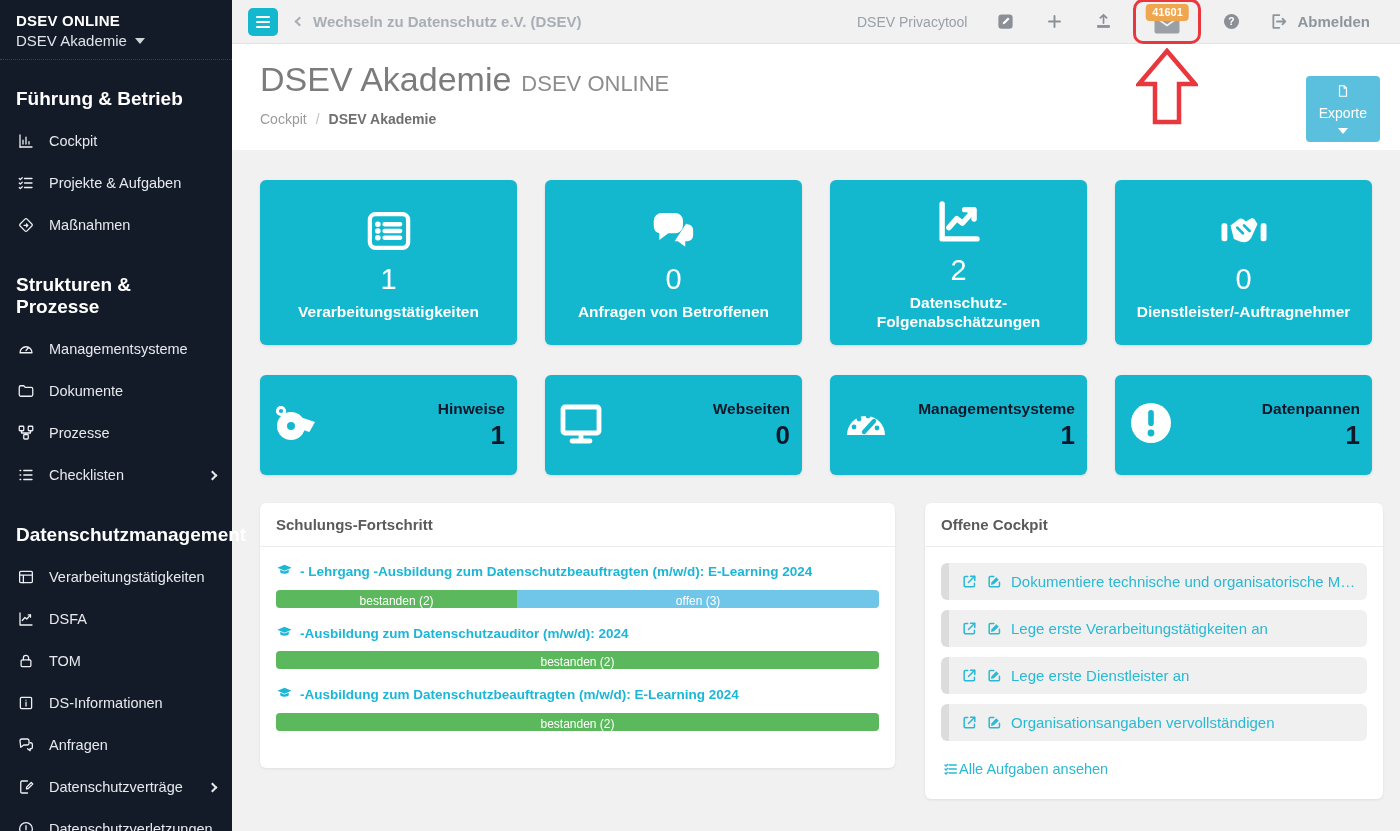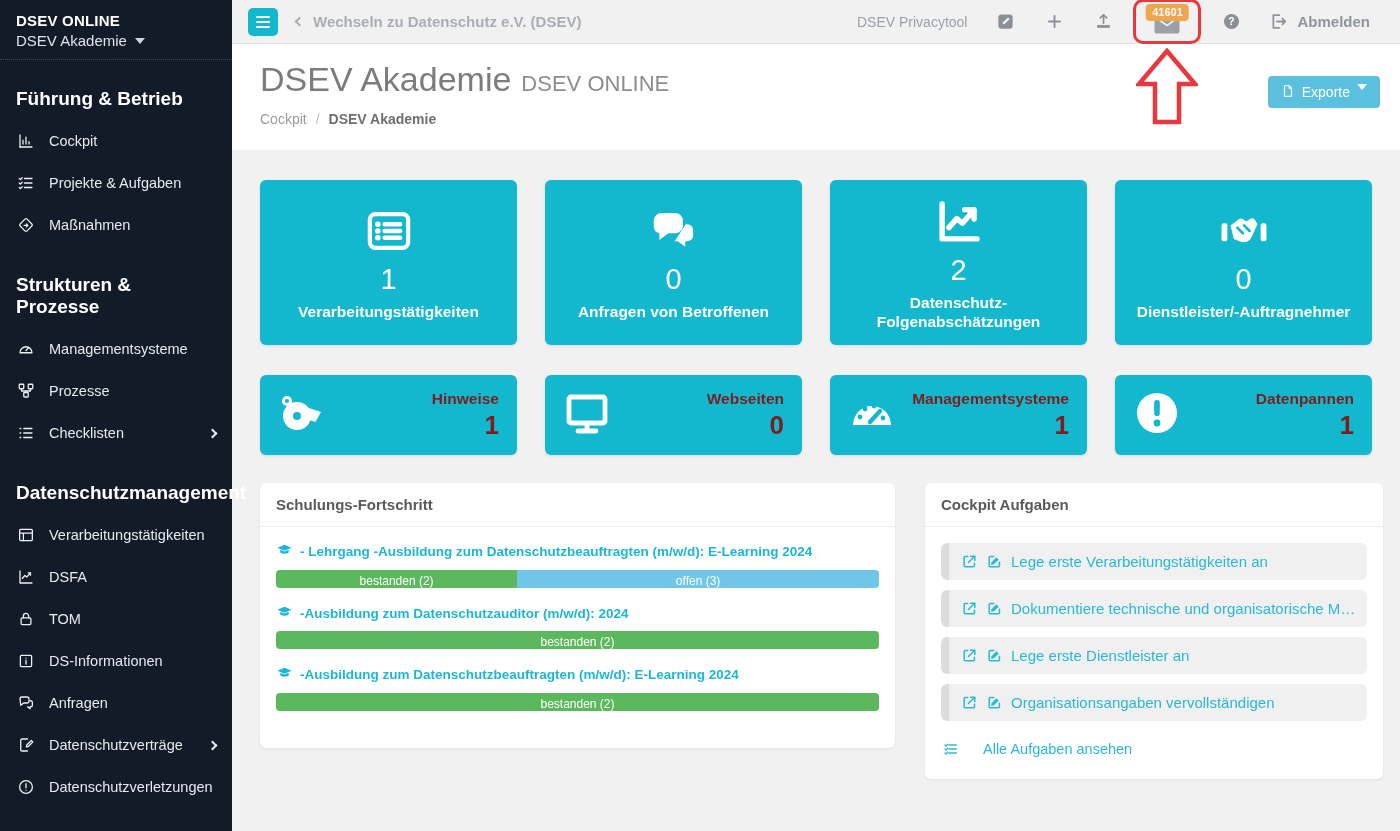--- a/index.html
+++ b/index.html
@@ -44,37 +44,37 @@
   .anno-box{position:absolute;left:-8px;right:-8px;top:-6px;bottom:-5px;border:3.5px solid #e8383d;border-radius:10px;pointer-events:none;z-index:3;}
   .anno-arrow{position:absolute;left:50%;top:calc(100% + 9px);transform:translateX(-50%);pointer-events:none;z-index:60;}
   .logout{display:flex;align-items:center;gap:9px;color:#8f959d;font-size:15px;font-weight:bold;cursor:pointer;}
 
   .header-band{background:#fff;padding:16px 28px 16px;position:relative;height:106px;}
   .page-title{font-size:34px;color:#7c7c7c;font-weight:400;}
   .page-title .suffix{font-size:22px;color:#8d8d8d;margin-left:10px;}
   .breadcrumb{margin-top:12px;font-size:14px;color:#9b9b9b;display:flex;gap:9px;align-items:center;}
   .breadcrumb .sep{color:#c2c2c2;}
   .breadcrumb .cur{color:#6f6f6f;font-weight:bold;}
-  .export-btn{position:absolute;right:20px;top:32px;background:#5bc0de;color:#fff;border:none;border-radius:4px;font-size:14px;font-family:inherit;padding:8px 13px;display:flex;gap:7px;cursor:pointer;}
+  .export-btn{position:absolute;right:20px;top:32px;background:#5bc0de;color:#fff;border:none;border-radius:4px;font-size:14px;font-family:inherit;padding:8px 13px;display:flex;align-items:center;gap:7px;cursor:pointer;flex-direction:column;}
   .export-btn svg{width:14px;height:14px;}
   .caret-down.white{border-top-color:#fff;}
 
   .content{padding:30px 28px 0;}
 
   
   .cards4{display:grid;grid-template-columns:repeat(4,1fr);gap:28px;}
   .stat-card{background:var(--teal);border-radius:6px;height:165px;color:#fff;display:flex;flex-direction:column;align-items:center;justify-content:center;text-align:center;cursor:pointer;box-shadow:0 1px 3px rgba(0,0,0,.10);padding:0 14px;}
   .stat-card .ico{height:56px;display:flex;align-items:center;}
   .stat-card .ico svg{width:54px;height:54px;}
   .stat-value{font-size:29px;margin-top:4px;font-weight:400;}
   .stat-label{font-size:15.5px;font-weight:bold;margin-top:6px;line-height:1.25;}
 
   
   .minis{display:grid;grid-template-columns:repeat(4,1fr);gap:28px;margin-top:30px;}
-  .mini-card{background:var(--teal);border-radius:6px;height:80px;color:#7f1d1d;display:flex;align-items:center;padding:0 18px;cursor:pointer;box-shadow:0 1px 3px rgba(0,0,0,.10);}
+  .mini-card{background:var(--teal);border-radius:6px;height:100px;color:#0f172a;display:flex;align-items:center;padding:0 12px;cursor:pointer;box-shadow:0 1px 3px rgba(0,0,0,.10);}
   .mini-card .ico svg{width:48px;height:48px;}
   .mini-right{margin-left:auto;text-align:right;overflow:hidden;}
   .mini-label{font-size:15.5px;font-weight:bold;white-space:nowrap;}
   .mini-value{font-size:26px;font-weight:bold;margin-top:2px;}
 
   
   .panels{display:flex;gap:30px;margin-top:28px;align-items:flex-start;}
   .panel{background:#fff;border-radius:6px;box-shadow:0 1px 3px rgba(0,0,0,.08);}
   .panel-head{padding:13px 16px;border-bottom:1px solid #ececec;font-size:15px;font-weight:bold;color:#5a5a5a;}
   .panel-training{width:635px;flex:none;}
@@ -83,21 +83,21 @@
   .course-title{display:flex;align-items:flex-start;gap:7px;color:#1cb6d6;font-size:13.5px;font-weight:bold;line-height:1.3;}
   .course-title svg{width:17px;height:17px;flex:none;margin-top:-1px;}
   .pbar{display:flex;height:18px;border-radius:4px;overflow:hidden;margin-top:9px;background:#f4f4f4;}
   .seg{height:100%;display:flex;align-items:flex-end;justify-content:center;color:#fff;font-size:12px;white-space:nowrap;overflow:hidden;}
 
   .panel-tasks{flex:1;}
   .task-row{position:relative;background:#f0f0f0;border-radius:6px;margin:0 0 10px;padding:10px 12px 10px 20px;display:flex;align-items:center;gap:8px;color:#29b9d4;font-size:15px;cursor:pointer;white-space:nowrap;overflow:hidden;}
   .task-row::before{content:"";position:absolute;left:0;top:0;bottom:0;width:8px;background:#dcdcdc;border-radius:6px 0 0 6px;}
   .task-row svg{width:17px;height:17px;flex:none;}
   .task-text{overflow:hidden;text-overflow:ellipsis;}
-  .tasks-footer{display:flex;align-items:center;gap:24px;color:#29b9d4;font-size:14.5px;padding:10px 2px 2px;cursor:pointer;}
+  .tasks-footer{display:flex;align-items:center;gap:0;color:#29b9d4;font-size:14.5px;padding:10px 2px 2px;cursor:pointer;}
   .tasks-footer svg{width:16px;height:16px;}
 </style>
 </head>
 <body>
 
 <nav class="sidebar">
   <div class="sb-head">
     <div class="sb-org">DSEV ONLINE</div>
     <div class="sb-sub">
       <span>DSEV Akademie</span>
@@ -140,20 +140,28 @@
   <div class="s-section">
     <div class="s-title">Strukturen &amp; Prozesse</div>
     <div class="s-item">
       <span class="s-ico">
           <svg viewBox="0 0 24 24">
             <path d="M4 17a8 8 0 1 1 16 0z"></path>
             <path d="M12 14l3.5-4"></path>
           </svg>
         </span>
       <span class="s-lbl">Managementsysteme</span>
+    </div>
+    <div class="s-item">
+      <span class="s-ico">
+          <svg viewBox="0 0 24 24">
+            <path d="M3 7a2 2 0 0 1 2-2h4l2 2.2h8a2 2 0 0 1 2 2V17a2 2 0 0 1-2 2H5a2 2 0 0 1-2-2z"></path>
+          </svg>
+        </span>
+      <span class="s-lbl">Dokumente</span>
     </div>
     <div class="s-item">
       <span class="s-ico">
           <svg viewBox="0 0 24 24">
             <rect x="3" y="3" width="6" height="6" rx="1"></rect>
             <rect x="15" y="3" width="6" height="6" rx="1"></rect>
             <rect x="9" y="14" width="6" height="6" rx="1"></rect>
             <path d="M6 9v3h12V9M12 12v2"></path>
           </svg>
         </span>
@@ -474,45 +482,45 @@
             <div class="pbar">
               <div class="seg" style="width: 100%; background: rgb(92, 184, 92);">
                   <span>bestanden (2)</span>
                 </div>
             </div>
           </div>
         </div>
       </div>
 
       <div class="panel panel-tasks">
-        <div class="panel-head">Cockpit Aufgaben</div>
+        <div class="panel-head">Offene Cockpit</div>
         <div class="panel-body">
           <div class="task-row">
             <svg viewBox="0 0 24 24" fill="none" stroke="#29b9d4" stroke-width="2.1" stroke-linecap="round" stroke-linejoin="round">
                 <path d="M9.5 5H6a1.5 1.5 0 0 0-1.5 1.5V18A1.5 1.5 0 0 0 6 19.5h11.5A1.5 1.5 0 0 0 19 18v-3.5"></path>
                 <path d="M13.5 4.5H19.5V10.5"></path>
                 <path d="M10.5 13.5L19 5"></path>
               </svg>
             <svg viewBox="0 0 24 24" fill="none" stroke="#29b9d4" stroke-width="2.1" stroke-linecap="round" stroke-linejoin="round">
                 <path d="M11 5H6a1.5 1.5 0 0 0-1.5 1.5V18A1.5 1.5 0 0 0 6 19.5h11.5A1.5 1.5 0 0 0 19 18v-5"></path>
                 <path d="M14.5 6l3.5 3.5L11 16l-4 .9.9-4z" fill="#29b9d4" stroke="none"></path>
               </svg>
-            <span class="task-text">Lege erste Verarbeitungstätigkeiten an</span>
+            <span class="task-text">Dokumentiere technische und organisatorische M…</span>
           </div>
           <div class="task-row">
             <svg viewBox="0 0 24 24" fill="none" stroke="#29b9d4" stroke-width="2.1" stroke-linecap="round" stroke-linejoin="round">
                 <path d="M9.5 5H6a1.5 1.5 0 0 0-1.5 1.5V18A1.5 1.5 0 0 0 6 19.5h11.5A1.5 1.5 0 0 0 19 18v-3.5"></path>
                 <path d="M13.5 4.5H19.5V10.5"></path>
                 <path d="M10.5 13.5L19 5"></path>
               </svg>
             <svg viewBox="0 0 24 24" fill="none" stroke="#29b9d4" stroke-width="2.1" stroke-linecap="round" stroke-linejoin="round">
                 <path d="M11 5H6a1.5 1.5 0 0 0-1.5 1.5V18A1.5 1.5 0 0 0 6 19.5h11.5A1.5 1.5 0 0 0 19 18v-5"></path>
                 <path d="M14.5 6l3.5 3.5L11 16l-4 .9.9-4z" fill="#29b9d4" stroke="none"></path>
               </svg>
-            <span class="task-text">Dokumentiere technische und organisatorische M…</span>
+            <span class="task-text">Lege erste Verarbeitungstätigkeiten an</span>
           </div>
           <div class="task-row">
             <svg viewBox="0 0 24 24" fill="none" stroke="#29b9d4" stroke-width="2.1" stroke-linecap="round" stroke-linejoin="round">
                 <path d="M9.5 5H6a1.5 1.5 0 0 0-1.5 1.5V18A1.5 1.5 0 0 0 6 19.5h11.5A1.5 1.5 0 0 0 19 18v-3.5"></path>
                 <path d="M13.5 4.5H19.5V10.5"></path>
                 <path d="M10.5 13.5L19 5"></path>
               </svg>
             <svg viewBox="0 0 24 24" fill="none" stroke="#29b9d4" stroke-width="2.1" stroke-linecap="round" stroke-linejoin="round">
                 <path d="M11 5H6a1.5 1.5 0 0 0-1.5 1.5V18A1.5 1.5 0 0 0 6 19.5h11.5A1.5 1.5 0 0 0 19 18v-5"></path>
                 <path d="M14.5 6l3.5 3.5L11 16l-4 .9.9-4z" fill="#29b9d4" stroke="none"></path>

